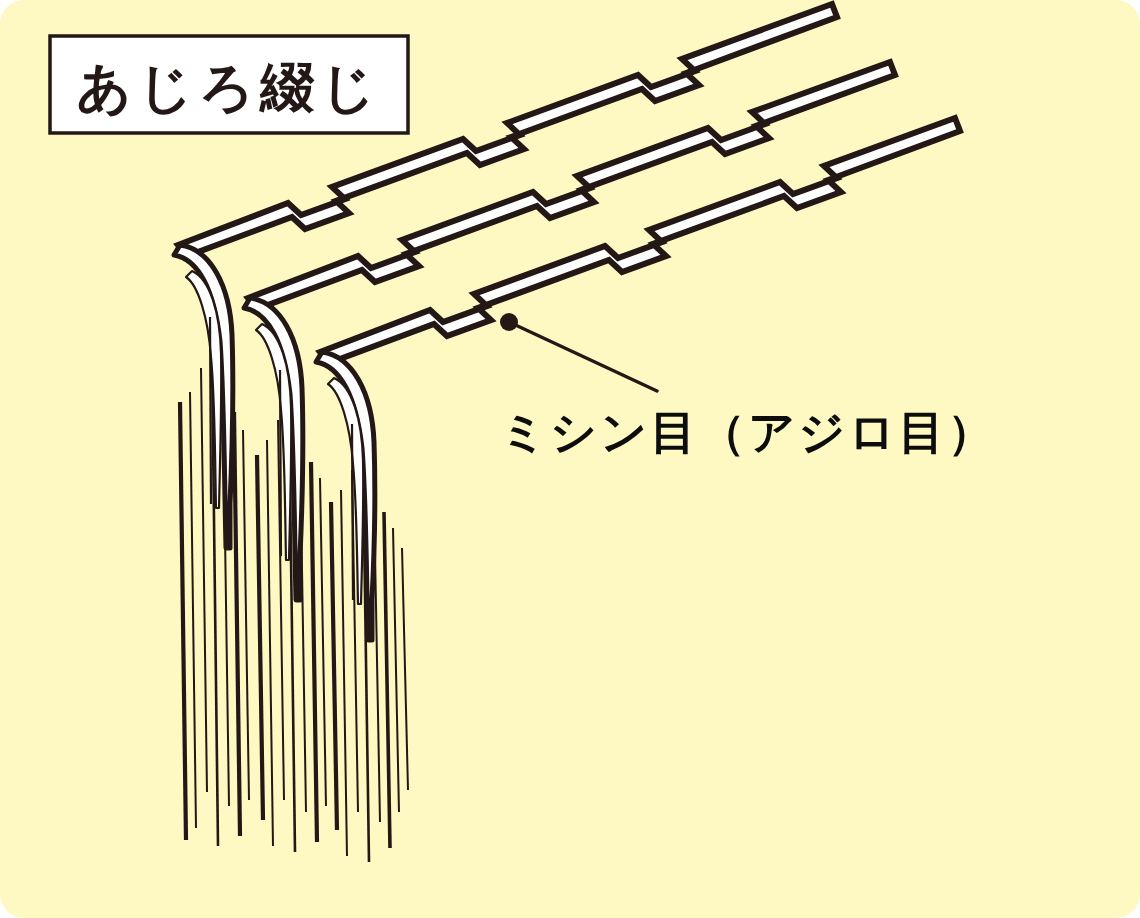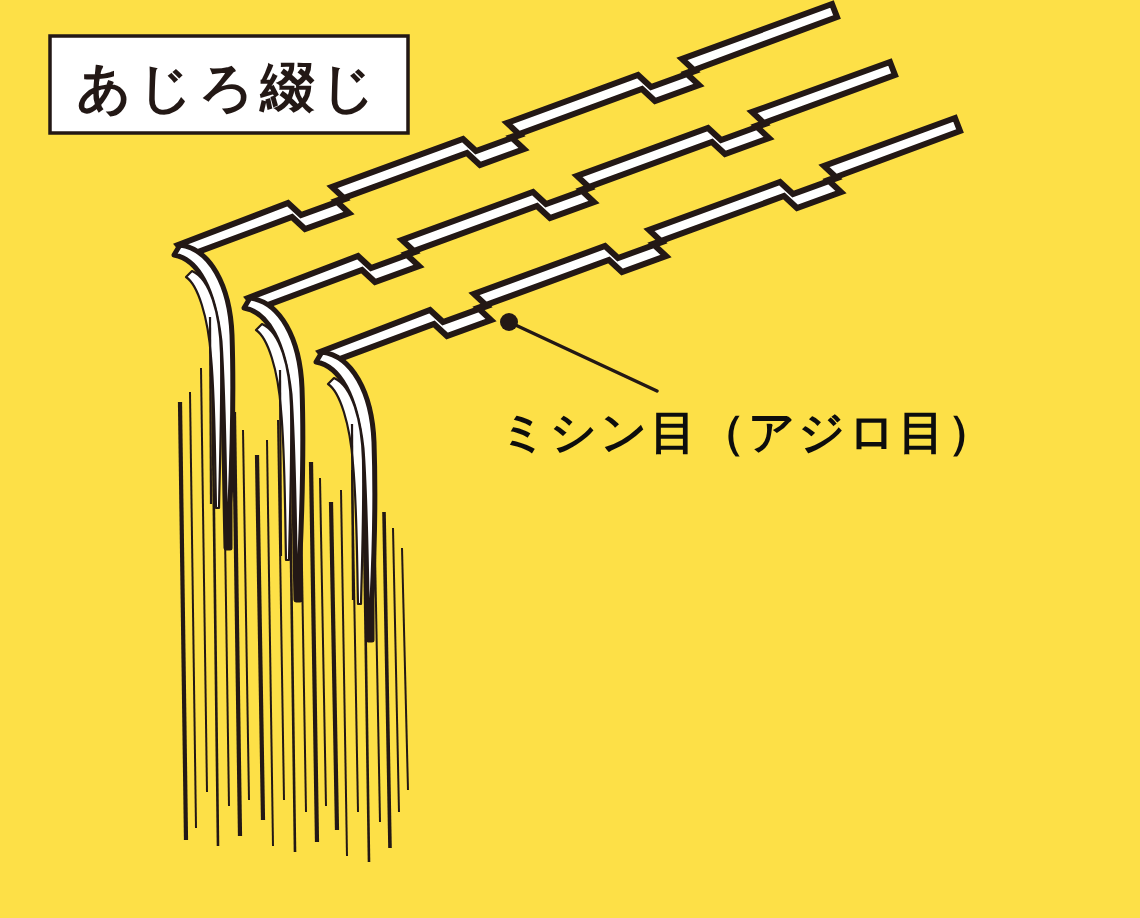--- a/index.html
+++ b/index.html
@@ -8,22 +8,23 @@
     padding: 0;
     background: #ffffff;
   }
   body {
     font-family: "Liberation Sans", "DejaVu Sans", sans-serif;
   }
   #figure-root {
     position: relative;
     width: 1140px;
     height: 918px;
-    background: #fde047;
+    background: #fef9c3;
     overflow: hidden;
+    border-radius: 24px;
   }
   #figure-svg {
     position: absolute;
     left: 0;
     top: 0;
     width: 1140px;
     height: 918px;
     display: block;
   }
   .title-text {

